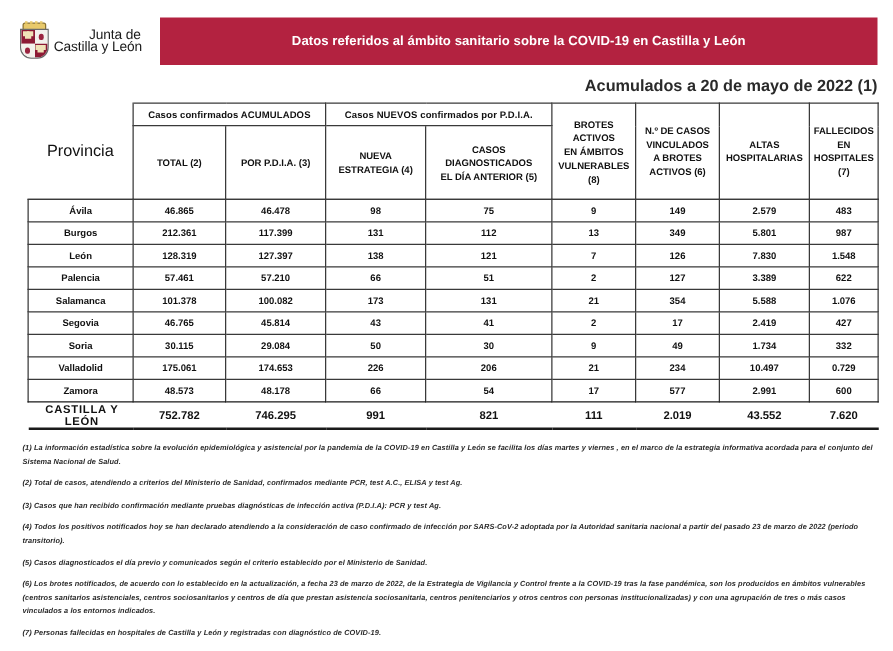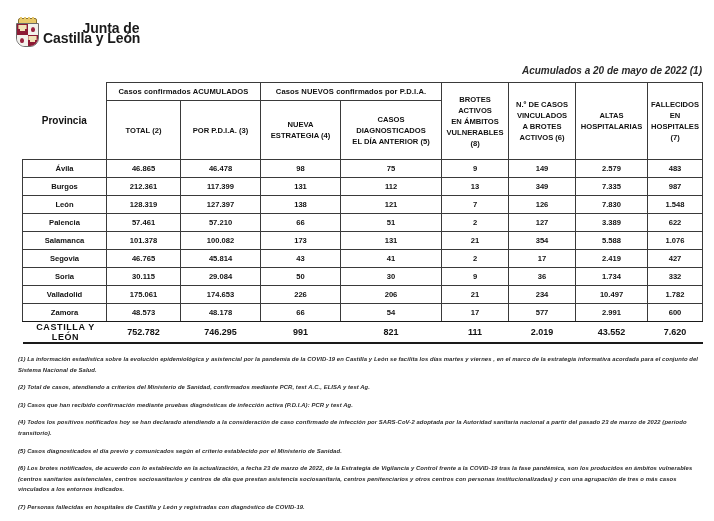--- a/index.html
+++ b/index.html
@@ -32,22 +32,22 @@
     padding-right: 6px;
   }
   .crest {
     width: 26px;
     height: 30px;
     flex: 0 0 26px;
     position: relative;
     margin-right: 3px;
   }
   .logo-text {
-    font-size: 14px;
-    font-weight: bold;
+    font-size: 11px;
+    font-weight: normal;
     color: #1a1a1a;
     line-height: 10.5px;
     letter-spacing: -0.1px;
     white-space: nowrap;
   }
   .logo-text .l1 { display: block; text-align: right; padding-right: 1px;}
   .logo-text .l2 { display: block; }
 
   .title-banner {
     flex: 1;
@@ -67,22 +67,21 @@
   }
 
   
   .subtitle-row {
     text-align: right;
     padding-right: 12px;
     margin-top: 8px;
     height: 14px;
   }
   .subtitle-row span {
-    font-size: 10px;
-    font-style: italic;
+    font-size: 13px;
     font-weight: bold;
     color: #2a2a2a;
   }
 
   
   .table-wrap {
     padding: 8px 12px 0 22px;
   }
   table.main {
     border-collapse: collapse;
@@ -211,20 +210,23 @@
         <div class="q lion"></div>
         <div class="q lion"></div>
         <div class="q castle"></div>
       </div>
     </div>
     <div class="logo-text">
       <span class="l1">Junta de</span>
       <span class="l2">Castilla y León</span>
     </div>
   </div>
+  <div class="title-banner">
+    <span>Datos referidos al ámbito sanitario sobre la COVID-19 en Castilla y León</span>
+  </div>
 </div>
 
 <div class="subtitle-row">
   <span>Acumulados a 20 de mayo de 2022 (1)</span>
 </div>
 
 <div class="table-wrap">
   <table class="main">
     <colgroup>
       <col style="width:84px">
@@ -232,21 +234,21 @@
       <col style="width:80px">
       <col style="width:80px">
       <col style="width:101px">
       <col style="width:67px">
       <col style="width:67px">
       <col style="width:72px">
       <col style="width:55px">
     </colgroup>
     <thead>
       <tr>
-        <th class="blank-tl" rowspan="2" style="border-right: 1px solid rgb(58, 58, 58); border-bottom: 1px solid rgb(58, 58, 58); border-image: initial; border-top: none; border-left: none; font-size: 10px; font-weight: bold;">Provincia</th>
+        <th class="blank-tl" rowspan="2" style="border-right: 1px solid rgb(58, 58, 58); border-bottom: 1px solid rgb(58, 58, 58); border-image: initial; border-top: none; border-left: none; font-size: 13px; font-weight: normal;">Provincia</th>
         <th class="grp" colspan="2">Casos confirmados ACUMULADOS</th>
         <th class="grp" colspan="2">Casos NUEVOS confirmados por P.D.I.A.</th>
         <th class="sub" rowspan="2" style="white-space:pre-line;height:75px;">BROTES
 ACTIVOS
 EN ÁMBITOS
 VULNERABLES
 (8)</th>
         <th class="sub" rowspan="2" style="white-space:pre-line;height:75px;">N.º DE CASOS
 VINCULADOS
 A BROTES
@@ -282,21 +284,21 @@
           <td class="num">483</td>
         </tr>
         <tr>
           <td class="prov">Burgos</td>
           <td class="num">212.361</td>
           <td class="num">117.399</td>
           <td class="num">131</td>
           <td class="num">112</td>
           <td class="num">13</td>
           <td class="num">349</td>
-          <td class="num">7.335</td>
+          <td class="num">5.801</td>
           <td class="num">987</td>
         </tr>
         <tr>
           <td class="prov">León</td>
           <td class="num">128.319</td>
           <td class="num">127.397</td>
           <td class="num">138</td>
           <td class="num">121</td>
           <td class="num">7</td>
           <td class="num">126</td>
@@ -336,34 +338,34 @@
           <td class="num">2.419</td>
           <td class="num">427</td>
         </tr>
         <tr>
           <td class="prov">Soria</td>
           <td class="num">30.115</td>
           <td class="num">29.084</td>
           <td class="num">50</td>
           <td class="num">30</td>
           <td class="num">9</td>
-          <td class="num">36</td>
+          <td class="num">49</td>
           <td class="num">1.734</td>
           <td class="num">332</td>
         </tr>
         <tr>
           <td class="prov">Valladolid</td>
           <td class="num">175.061</td>
           <td class="num">174.653</td>
           <td class="num">226</td>
           <td class="num">206</td>
           <td class="num">21</td>
           <td class="num">234</td>
           <td class="num">10.497</td>
-          <td class="num">1.782</td>
+          <td class="num">0.729</td>
         </tr>
         <tr class="lastrow">
           <td class="prov">Zamora</td>
           <td class="num">48.573</td>
           <td class="num">48.178</td>
           <td class="num">66</td>
           <td class="num">54</td>
           <td class="num">17</td>
           <td class="num">577</td>
           <td class="num">2.991</td>

